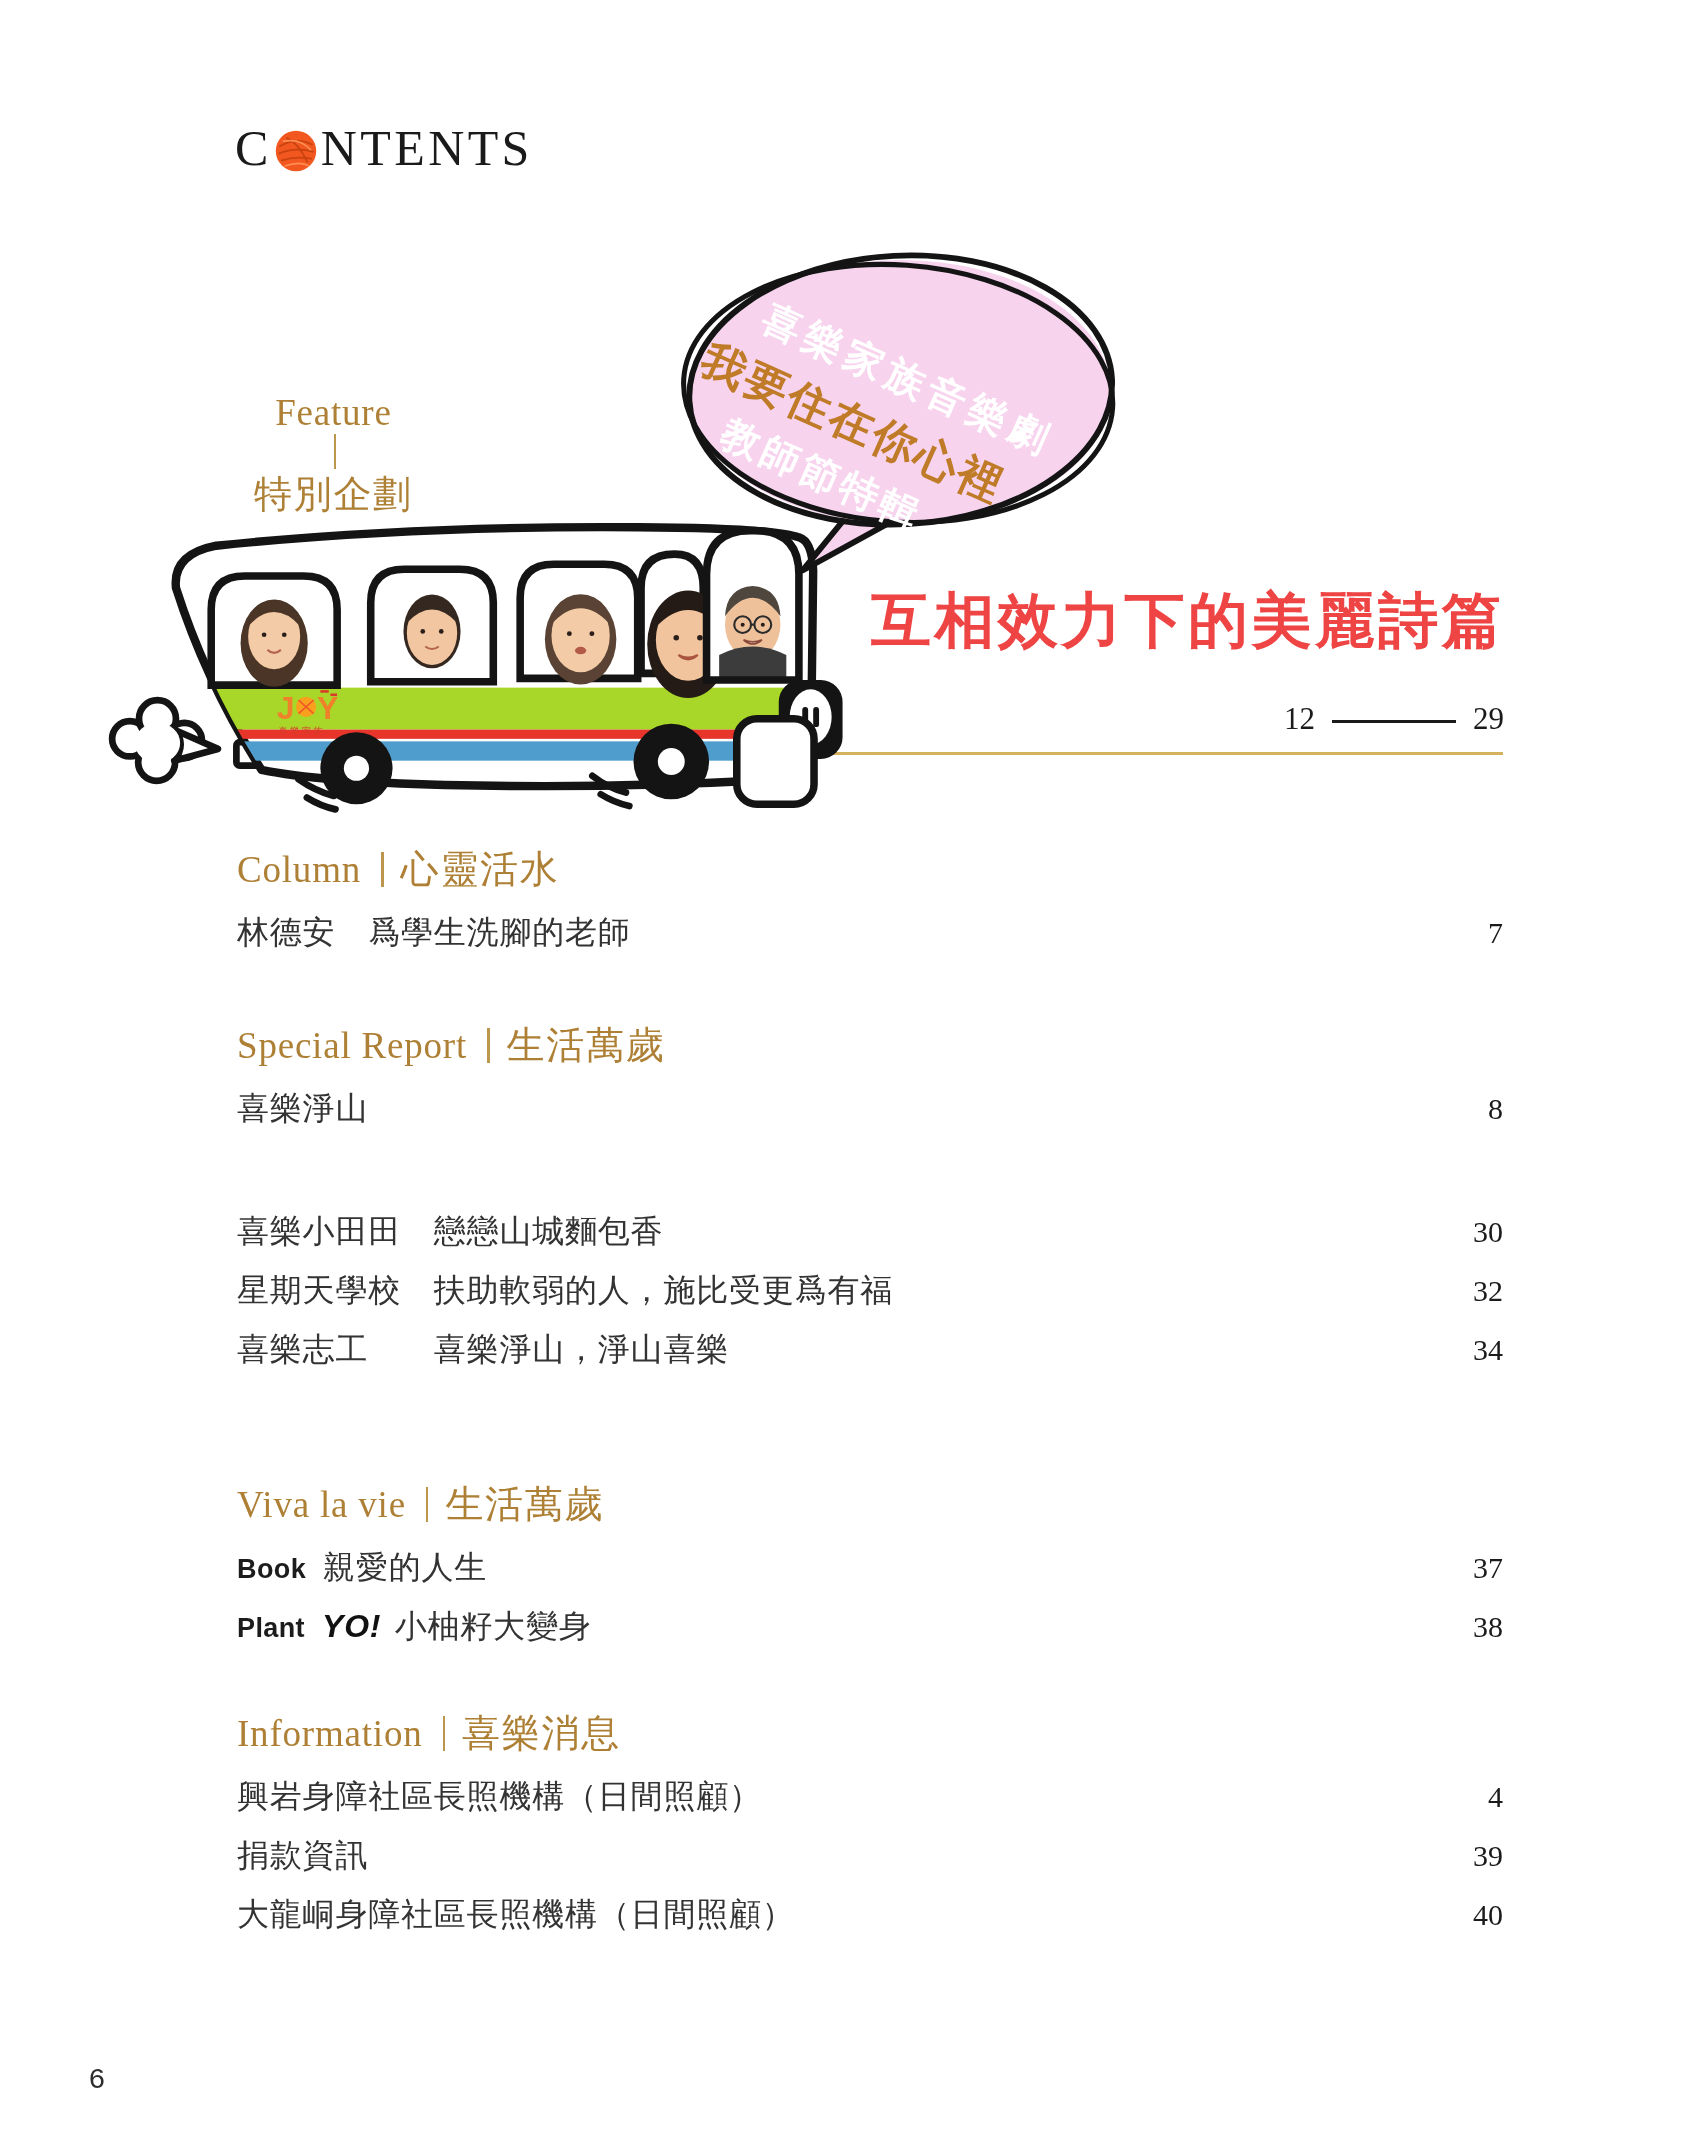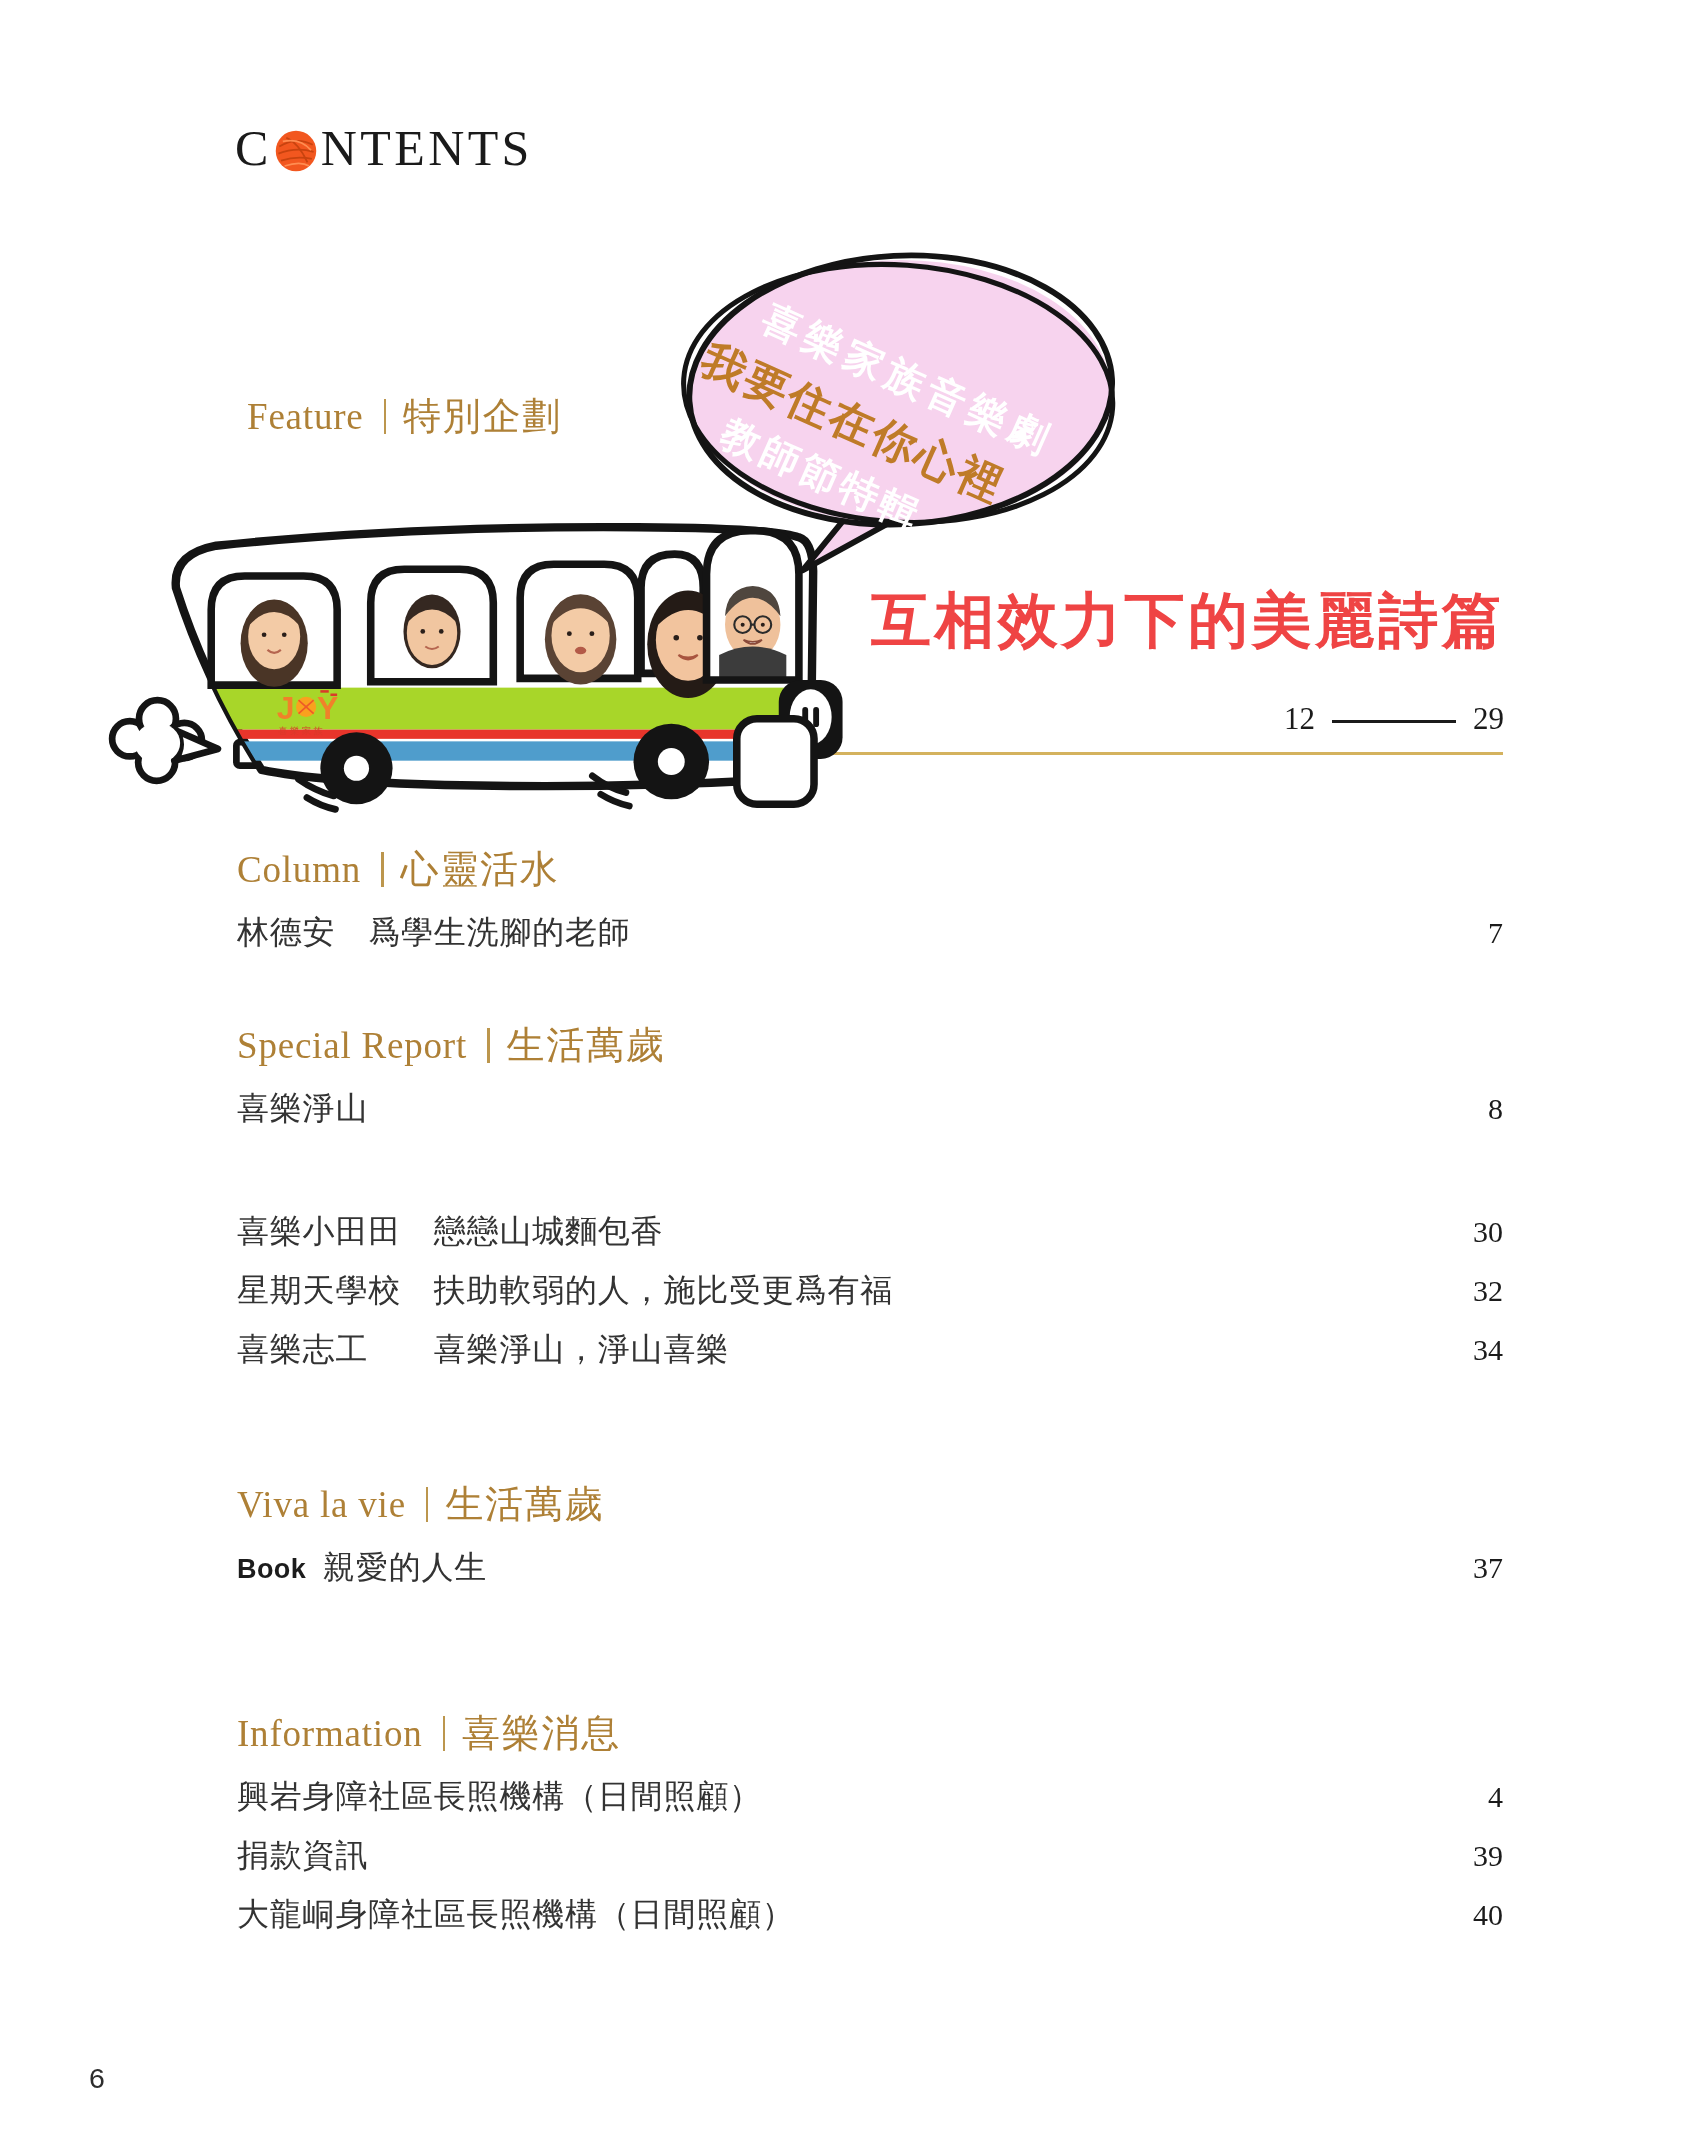--- a/index.html
+++ b/index.html
@@ -12,21 +12,21 @@
     position:absolute; left:235px; top:119px; display:flex; align-items:center;
     font-family:"Liberation Serif", serif; font-size:50px; color:#1a1a1a;
     letter-spacing:3.4px; font-weight:500;
   }
   .yarn{ width:44px; height:44px; margin:5px 2.5px 0 2.5px; }
   
   .sec-head{ display:flex; align-items:center; color:#ae8036; }
   .sec-head .en{ font-family:"Liberation Serif", serif; font-size:37px; letter-spacing:0.8px; }
   .sec-head .bar{ display:inline-block; width:2.5px; height:35px; background:#bc964d; margin:0 17px 0 20px; }
   .sec-head .zh{ font-size:38px; letter-spacing:1.7px; font-family:"Liberation Serif", serif; }
-  .feature-head{ position:absolute; left:247px; top:391px; }
+  .feature-head{ position:absolute; left:254px; top:391px;flex-direction:column; }
   .feature-title{
     position:absolute; left:871px; top:581px; margin:0;
     font-size:60px; font-weight:800; letter-spacing:3.4px; color:#ef4444; white-space:nowrap;
   }
   .feature-pages{
     position:absolute; right:196px; top:701px; display:flex; align-items:center;
     font-family:"Liberation Serif", serif; font-size:31px; color:#1b1b1b;text-align:right;
   }
   .feature-pages .dash{ display:inline-block; width:124px; height:2.5px; background:#1b1b1b; margin:5px 17px 0 17px; }
   .gold-line{ position:absolute; left:822px; top:752px; width:681px; height:2.5px; background:#d4b25e; z-index:1; }
@@ -256,20 +256,24 @@
   <section class="toc sec-viva">
     <div class="sec-head">
       <span class="en">Viva la vie</span>
       <span class="bar"></span>
       <span class="zh">生活萬歲</span>
     </div>
     <div class="row">
       <span class="row-text"><span class="row-prefix">Book</span><span>親愛的人生</span></span>
       <span class="row-page">37</span>
     </div>
+    <div class="row">
+      <span class="row-text"><span class="row-prefix">Plant</span><span class="row-prefix2">YO!</span><span>小柚籽大變身</span></span>
+      <span class="row-page">38</span>
+    </div>
   </section>
 
   <section class="toc sec-info">
     <div class="sec-head">
       <span class="en">Information</span>
       <span class="bar"></span>
       <span class="zh">喜樂消息</span>
     </div>
     <div class="row">
       <span class="row-text">興岩身障社區長照機構（日間照顧）</span>

